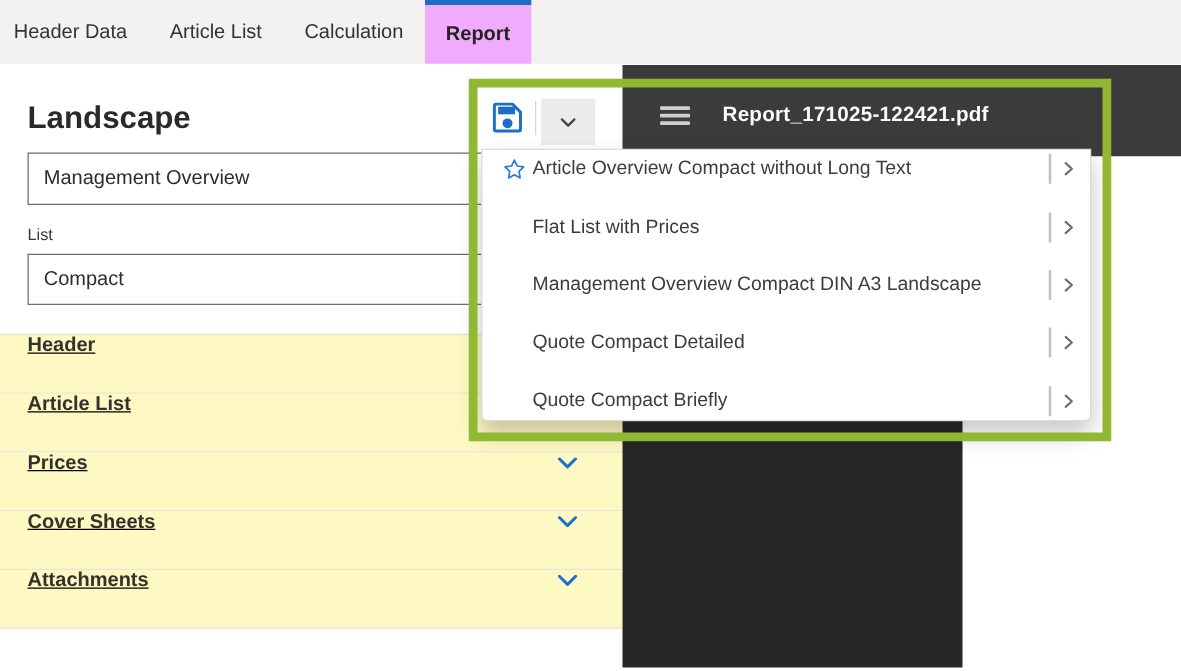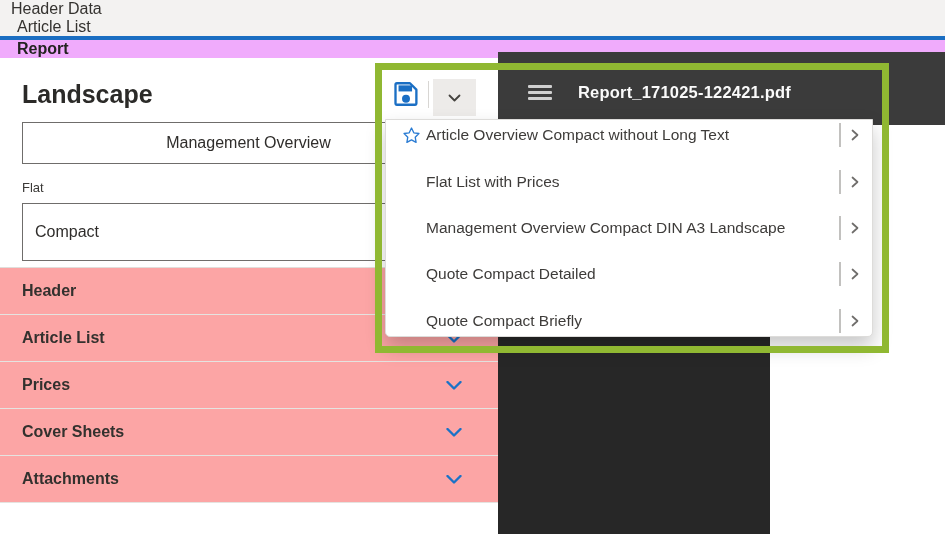--- a/index.html
+++ b/index.html
@@ -2,39 +2,39 @@
 <html><head>
 <meta charset="utf-8">
 <style>
   * { margin:0; padding:0; box-sizing:border-box; }
   html,body { width:945px; height:537px; background:#ffffff; overflow:hidden;
               font-family:"Liberation Sans","DejaVu Sans",sans-serif; }
   .abs { position:absolute; }
 
   
   .tabbar { left:0; top:0; width:945px; height:51px; background:#f3f2f1;
-            display:flex; align-items:stretch; z-index:1;flex-direction:column; }
+            display:flex; align-items:stretch; z-index:1; }
   .tab { padding:0 17px; display:flex; align-items:center; font-size:16px;
          color:#34322f; cursor:pointer; }
   .tab:first-child { padding-left:11px; }
   .tab.active { background:#f0abfc; border-top:4px solid #1b6ec2; font-weight:bold;
                 color:#242321; padding-top:0; }
 
   
   .page-title { left:22px; top:80px; font-size:25px; font-weight:bold; color:#2b2a28; }
   .field { left:22px; width:441px; height:42px; border:1px solid #6f6d6b; background:#fff;
            font-size:16px; color:#2f2d2b; display:flex; align-items:center; padding-left:12px; }
-  .field-template { top:122px;justify-content:center; }
-  .field-view { top:203px; height:58px; }
+  .field-template { top:122px; }
+  .field-view { top:203px; height:41px; }
   .field-label { left:22px; top:180px; font-size:13px; color:#3b3937; }
 
   
   .accordion { left:0; top:267px; width:498px; border-top:1px solid #e0dedb; z-index:2; }
-  .acc-row { height:47px; background:#fca5a5; border-bottom:1px solid #e5e3e0;
-             display:flex; align-items:center; padding:0 36px 0 22px; cursor:pointer; }
+  .acc-row { height:47px; background:#fef9c3; border-bottom:1px solid #e5e3e0;
+             display:flex; padding:0 36px 0 22px; cursor:pointer;text-decoration:underline; }
   .acc-row .lbl { font-size:16px; font-weight:bold; color:#33312e; flex:1; }
 
   
   .viewer-titlebar { left:498px; top:52px; width:535px; height:73px; background:#3b3b3b; z-index:3; }
   .hamburger { left:30px; top:33px; width:24px; height:15px; display:flex;
                flex-direction:column; justify-content:space-between; cursor:pointer; }
   .hamburger span { display:block; height:2.6px; background:#cfcfcf; border-radius:1px; }
   .viewer-title { left:80px; top:31px; font-size:16.5px; font-weight:bold; color:#fafafa;
                   letter-spacing:.2px; white-space:nowrap; }
   .viewer-body { left:498px; top:125px; width:272px; height:409px; background:#272727; z-index:2; }
@@ -60,30 +60,31 @@
   
   .green-frame { left:375px; top:63px; width:514px; height:290px;
                  border:7px solid #90b832; z-index:30; pointer-events:none; }
 </style>
 </head>
 <body>
 
 <div class="abs tabbar">
   <div class="tab">Header Data</div>
   <div class="tab">Article List</div>
+  <div class="tab">Calculation</div>
   <div class="tab active">Report</div>
 </div>
 
 <div class="abs page-title">Landscape</div>
 
 <div class="abs field field-template">
   <span>Management Overview</span>
 </div>
 
-<div class="abs field-label">Flat</div>
+<div class="abs field-label">List</div>
 
 <div class="abs field field-view">
   <span>Compact</span>
 </div>
 
 <div class="abs accordion">
   <div class="acc-row">
     <span class="lbl">Header</span>
     <span>
       <svg width="16" height="9" viewBox="0 0 16 9">

